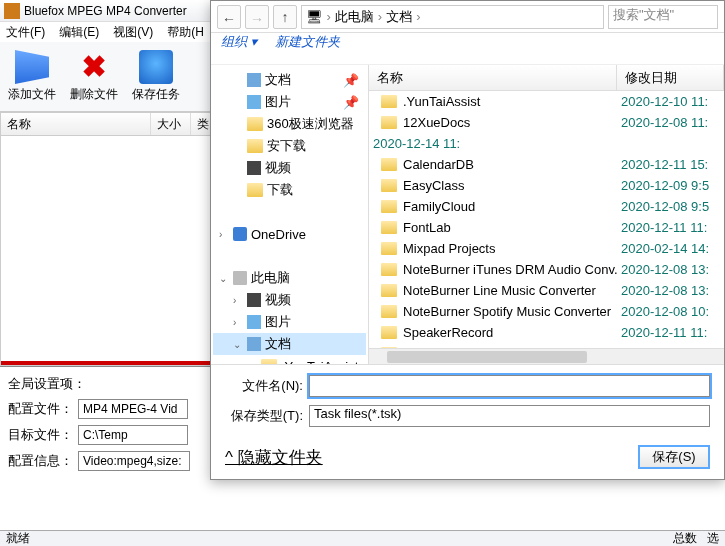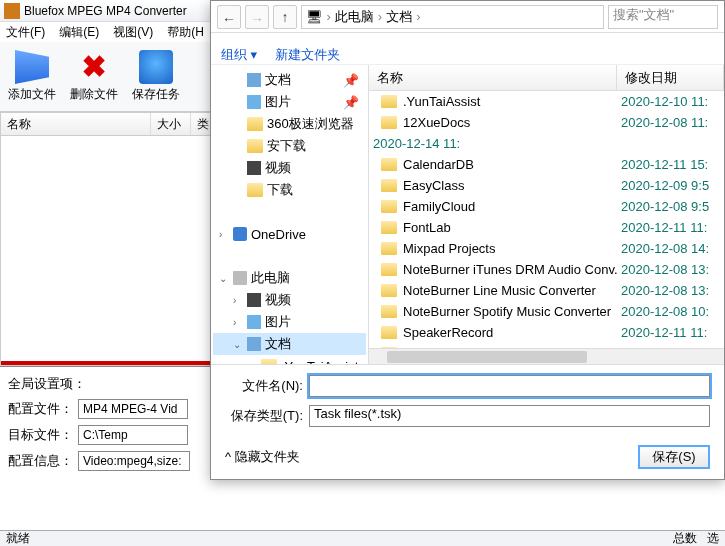--- a/index.html
+++ b/index.html
@@ -30,21 +30,21 @@
 .status-bar { height: 16px; border-top: 1px solid #aaa; display: flex; align-items: center; padding: 0 6px; font-size: 12px; justify-content: space-between; background: #f2f3f6; position: absolute; bottom: 0; left: 0; right: 0; }
 
 
 .dialog { position: absolute; left: 210px; top: 0; width: 515px; height: 480px; background: #fff; border: 1px solid #888; box-shadow: 0 3px 12px rgba(0,0,0,.3); display: flex; flex-direction: column; }
 .dlg-nav { height: 32px; display: flex; align-items: center; gap: 4px; padding: 2px 6px; border-bottom: 1px solid #ddd; }
 .nav-btn { width: 24px; height: 24px; border: 1px solid #ccc; background: #fafafa; display: flex; align-items: center; justify-content: center; font-size: 14px; color: #444; border-radius: 2px; }
 .nav-path { flex: 1; height: 24px; border: 1px solid #ccc; display: flex; align-items: center; padding: 0 4px; gap: 4px; font-size: 13px; }
 .nav-path .sep { color: #888; }
 .nav-search { width: 110px; height: 24px; border: 1px solid #ccc; padding: 0 4px; color: #888; font-size: 13px; }
 
-.dlg-toolbar { height: 32px; display: flex; align-items: flex-end; padding: 0 10px; gap: 18px; border-bottom: 1px solid #eee; }
+.dlg-toolbar { height: 32px; display: flex; align-items: flex-start; padding: 0 10px; gap: 18px; border-bottom: 1px solid #eee; font-style: italic; }
 .dlg-toolbar .link { color: #15c; cursor: pointer; font-size: 13px; }
 
 .dlg-body { flex: 1; display: flex; overflow: hidden; border-bottom: 1px solid #ddd; }
 .tree { width: 158px; border-right: 1px solid #ddd; overflow: hidden; padding: 4px 2px; font-size: 13px; }
 .tree-item { display: flex; align-items: center; height: 22px; padding-left: 6px; gap: 4px; white-space: nowrap; cursor: pointer; }
 .tree-item.sel { background: #cde8ff; }
 .tree-item .tw { width: 10px; color: #666; font-size: 10px; }
 .ti-folder { width: 16px; height: 14px; background: linear-gradient(#ffe9a8,#f0c850); border-radius: 1px; }
 .ti-disk { width: 14px; height: 14px; background: #3a7fd5; border-radius: 2px; }
 .ti-drive { width: 14px; height: 14px; background: #bcbcbc; border-radius: 1px; }
@@ -61,21 +61,21 @@
 .file-row .dt { flex: 1; padding-left: 4px; color: #0f766e; white-space: nowrap; }
 .fold-ico { width: 16px; height: 13px; background: linear-gradient(#ffe9a8,#f0c850); border-radius: 1px; flex-shrink: 0; }
 .hscroll { height: 16px; background: #f0f0f0; border-top: 1px solid #ddd; position: relative; }
 .hscroll .thumb { position: absolute; left: 18px; top: 2px; width: 200px; height: 12px; background: #cfcfcf; border-radius: 2px; }
 
 .dlg-bottom { padding: 10px 14px 6px; }
 .form-row { display: flex; align-items: center; margin-bottom: 8px; }
 .form-row .flab { width: 84px; text-align: right; padding-right: 6px; font-size: 13px; }
 .form-row input, .form-row .select { flex: 1; height: 22px; border: 1px solid #888; padding: 0 4px; font-size: 13px; }
 .dlg-actions { display: flex; align-items: center; justify-content: space-between; padding: 4px 14px 10px; }
-.hide-link { font-size: 13px; cursor: pointer; }
+.hide-link { font-size: 17px; cursor: pointer; text-decoration: underline; }
 .btn { width: 72px; height: 24px; border: 1px solid #888; background: linear-gradient(#fefefe,#e8e8e8); font-size: 13px; cursor: pointer; }
 .btn.primary { border: 2px solid #5aa9ff; }
 </style>
 </head>
 <body>
 
 <div class="main-window">
   <div class="title-bar">
     <div class="icon"></div>
     <span>Bluefox MPEG MP4 Converter</span>
@@ -273,21 +273,21 @@
               <span class="fold-ico"></span>
               <span>FontLab</span>
             </div>
             <div class="dt">2020-12-11 11:</div>
           </div>
           <div class="file-row">
             <div class="nm">
               <span class="fold-ico"></span>
               <span>Mixpad Projects</span>
             </div>
-            <div class="dt">2020-12-08 14:</div>
+            <div class="dt">2020-02-14 14:</div>
           </div>
           <div class="file-row">
             <div class="nm">
               <span class="fold-ico"></span>
               <span>NoteBurner iTunes DRM Audio Conv..</span>
             </div>
             <div class="dt">2020-12-08 13:</div>
           </div>
           <div class="file-row">
             <div class="nm">

